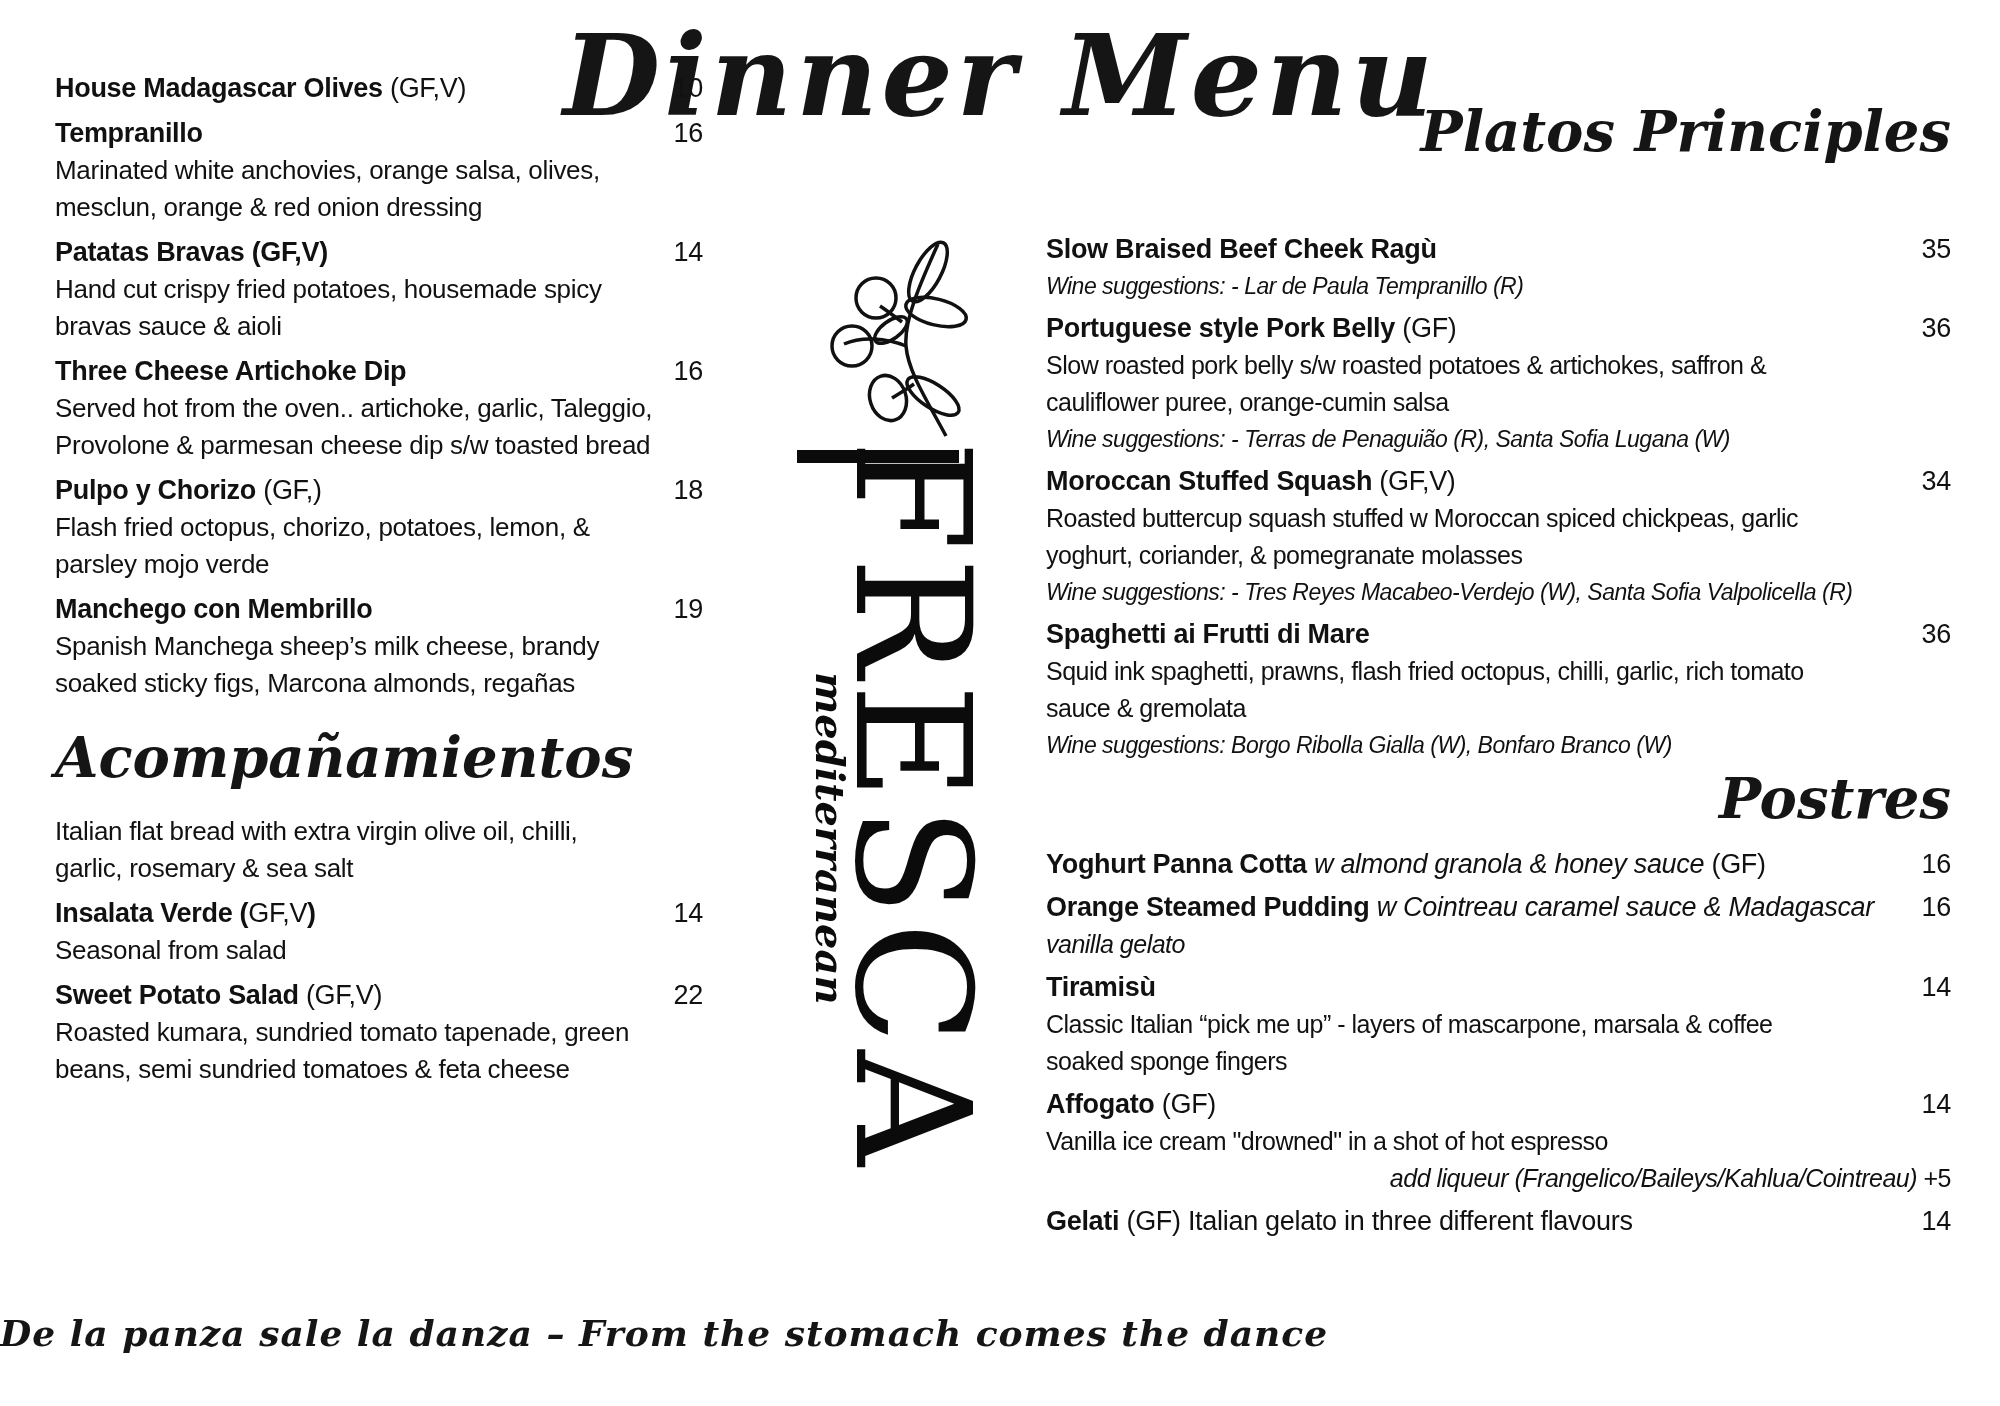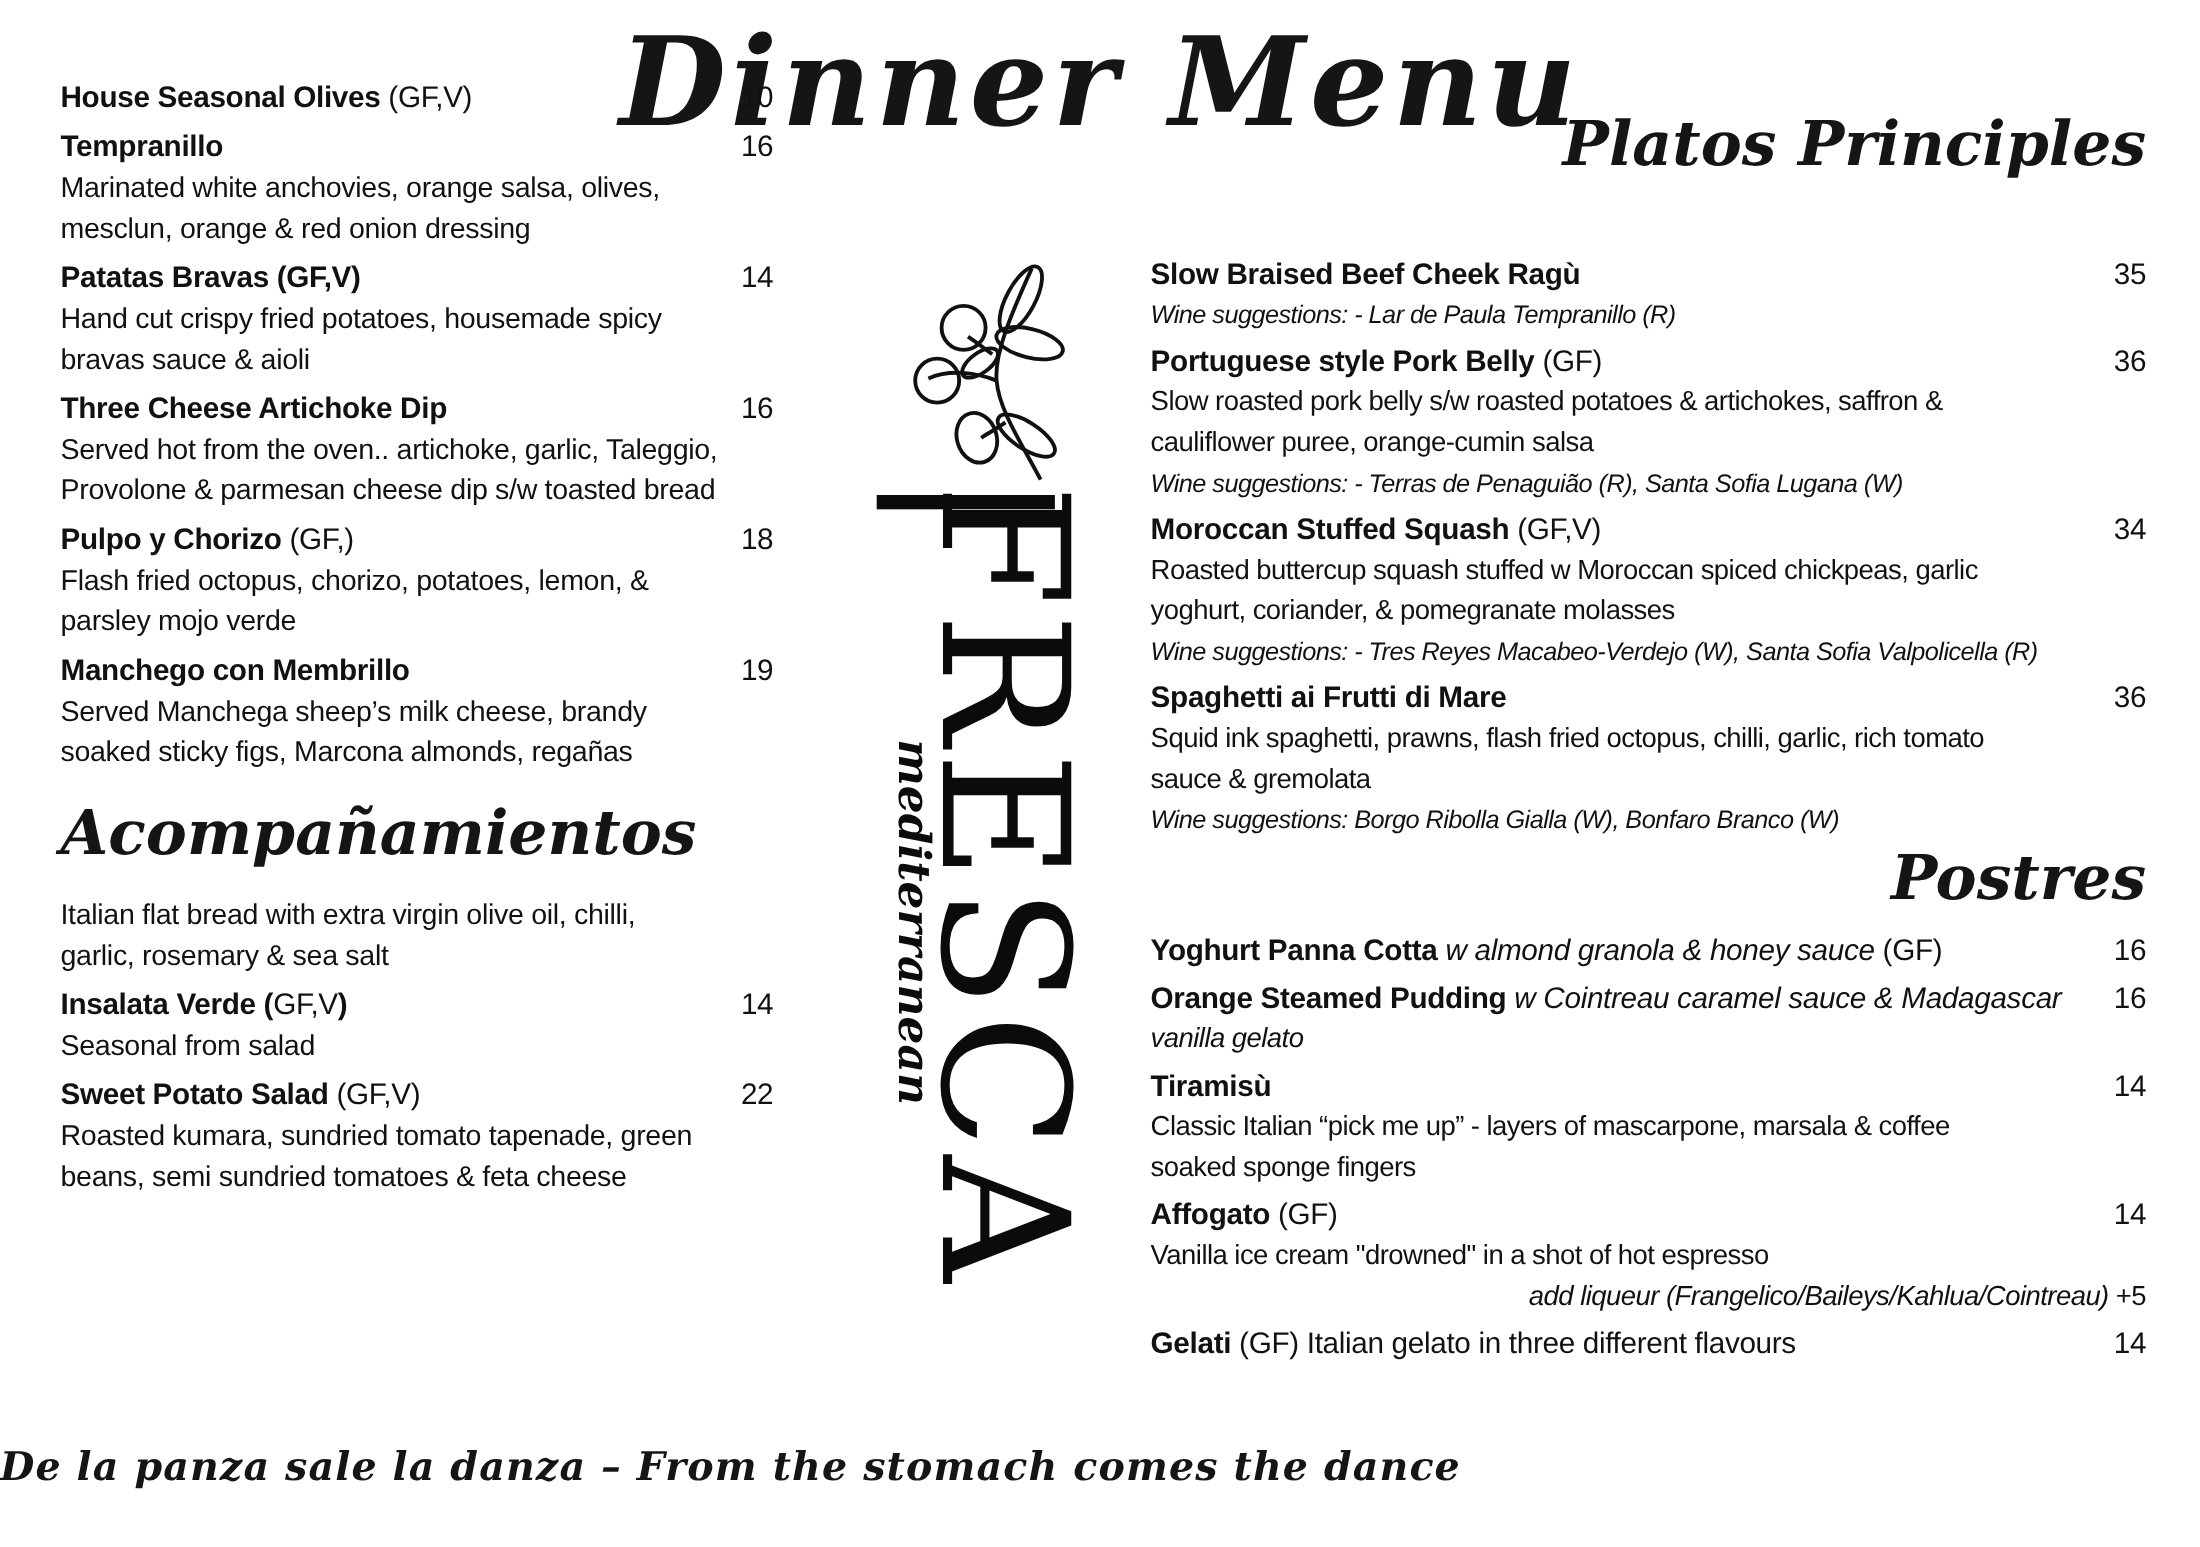--- a/index.html
+++ b/index.html
@@ -60,21 +60,21 @@
 </style>
 </head>
 <body>
 
 <div class="menu-title script">Dinner Menu</div>
 
 <div class="col col-left">
   <div>
       <div class="item">
         <div class="ihead">
-          <span class="ititle"><span class="seg-b">House Seasonal Olives </span><span>(GF,V)</span></span>
+          <span class="ititle"><span class="seg-b">House Madagascar Olives </span><span>(GF,V)</span></span>
           <span class="price">10</span>
         </div>
       </div>
       <div class="item">
         <div class="ihead">
           <span class="ititle"><span class="seg-b">Tempranillo</span></span>
           <span class="price">16</span>
         </div>
         <div class="iline"><span>Marinated white anchovies, orange salsa, olives,</span></div>
         <div class="iline"><span>mesclun, orange &amp; red onion dressing</span></div>
@@ -101,21 +101,21 @@
           <span class="price">18</span>
         </div>
         <div class="iline"><span>Flash fried octopus, chorizo, potatoes, lemon, &amp;</span></div>
         <div class="iline"><span>parsley mojo verde</span></div>
       </div>
       <div class="item">
         <div class="ihead">
           <span class="ititle"><span class="seg-b">Manchego con Membrillo</span></span>
           <span class="price">19</span>
         </div>
-        <div class="iline"><span>Served Manchega sheep’s milk cheese, brandy</span></div>
+        <div class="iline"><span>Spanish Manchega sheep’s milk cheese, brandy</span></div>
         <div class="iline"><span>soaked sticky figs, Marcona almonds, regañas</span></div>
       </div>
     </div>
   <h2 class="script h-left h-acomp">Acompañamientos</h2>
   <div>
       <div class="item">
         <div class="iline"><span>Italian flat bread with extra virgin olive oil, chilli,</span></div>
         <div class="iline"><span>garlic, rosemary &amp; sea salt</span></div>
       </div>
       <div class="item">

